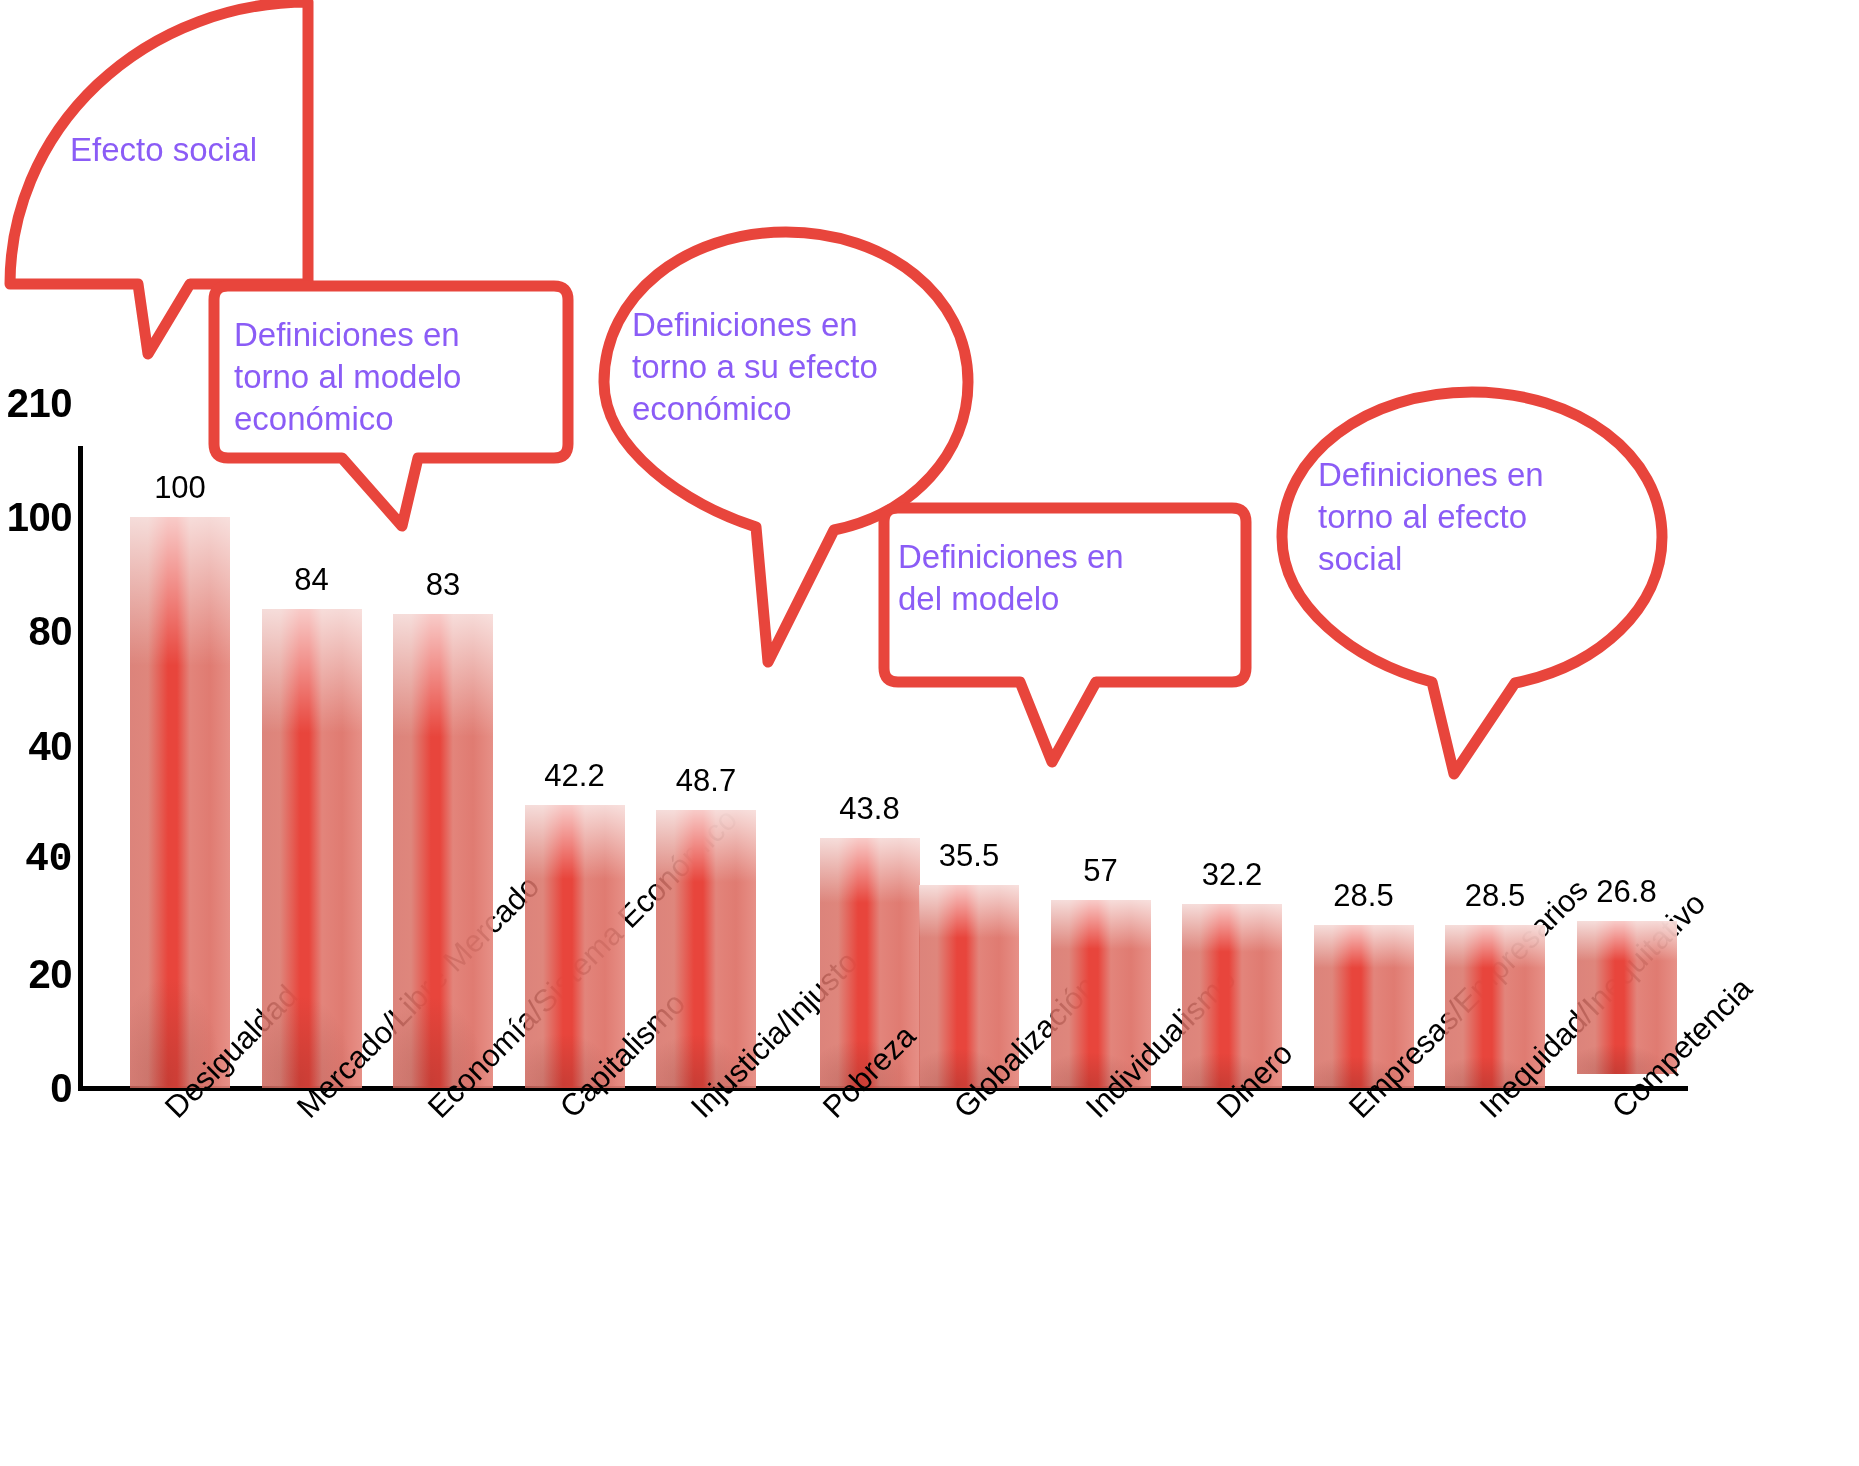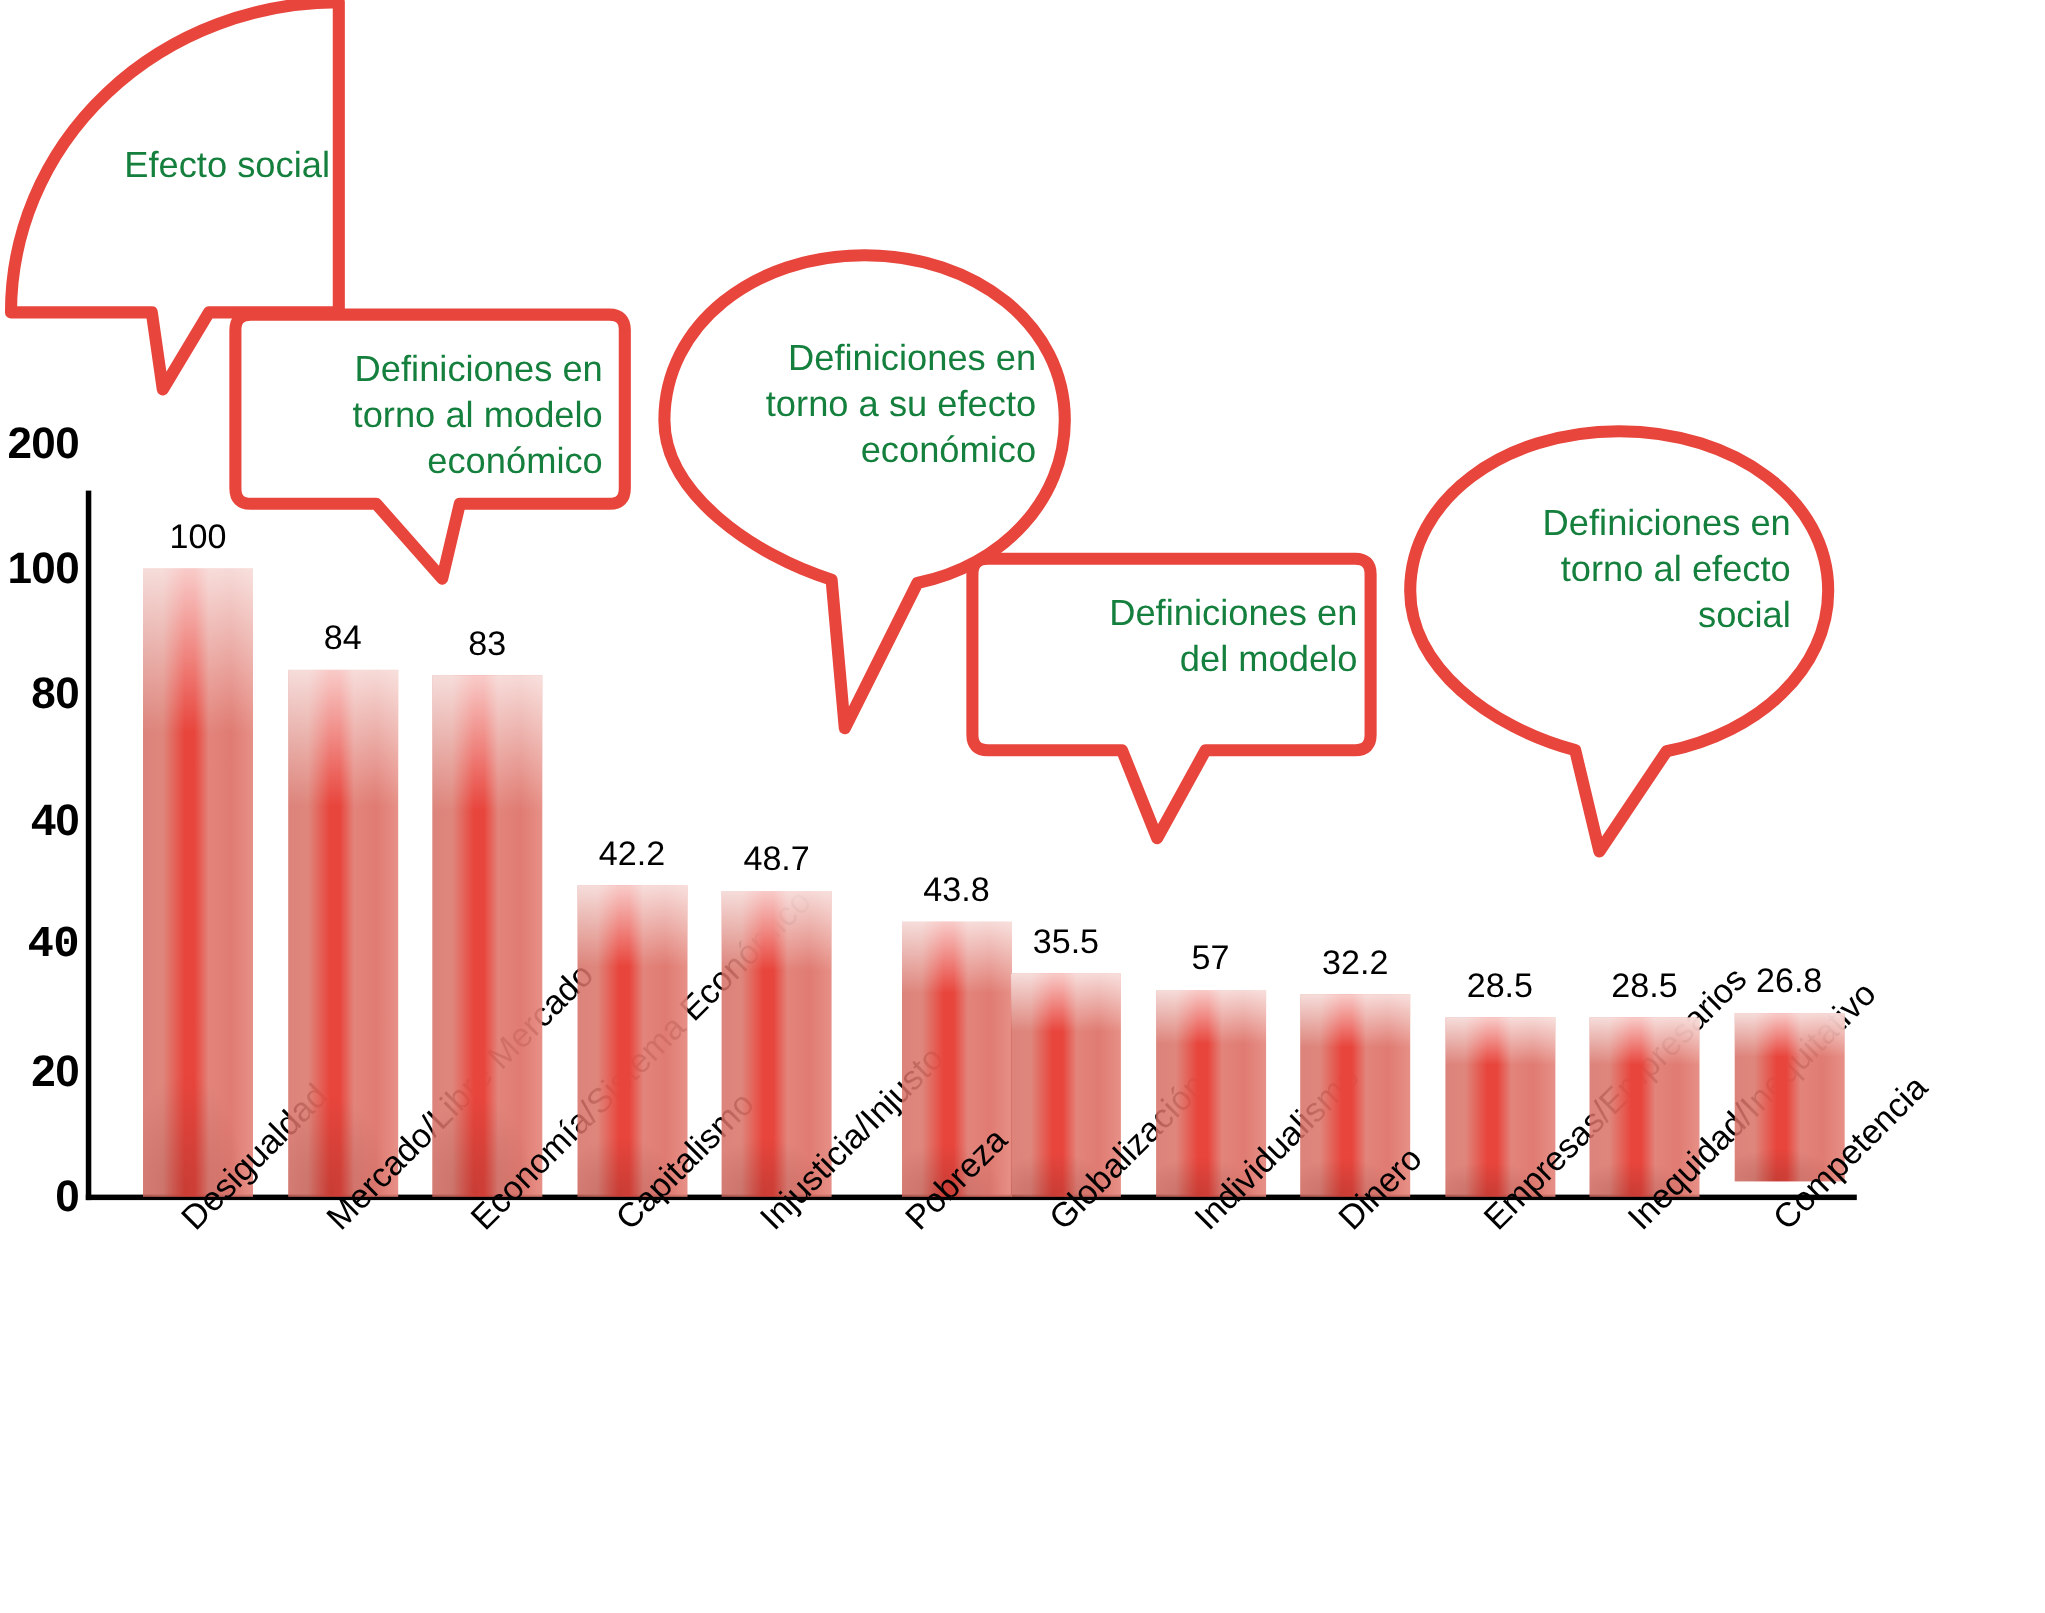--- a/index.html
+++ b/index.html
@@ -39,33 +39,33 @@
        background:radial-gradient(ellipse at 38% 95%, rgba(120,40,35,0.28) 0%, rgba(120,40,35,0) 62%);
        pointer-events:none;}
   .bar-value{position:absolute;left:-30px;width:160px;text-align:center;
        font-size:31px;line-height:1;}
   .bar-cat{position:absolute;top:1100px;left:0;
        font-size:31px;white-space:nowrap;
        transform-origin:left top;transform:rotate(-45deg);}
 
   
   .callout{position:absolute;}
-  .callout .txt{position:absolute;text-align:right;font-size:33px;
-                line-height:1.28;color:#15803d;}
+  .callout .txt{position:absolute;text-align:left;font-size:33px;
+                line-height:1.28;color:#8b5cf6;}
 
   svg{overflow:visible;}
   .cshape{fill:#ffffff;stroke:#e8453c;stroke-width:11;stroke-linejoin:round;stroke-linecap:round;}
 </style>
 </head>
 <body>
 
 <div id="stage">
 
   <div id="y-ticks">
-      <div class="ytick" style="top: 403px;">200</div>
+      <div class="ytick" style="top: 403px;">210</div>
       <div class="ytick" style="top: 517.167px;">100</div>
       <div class="ytick" style="top: 631.333px;">80</div>
       <div class="ytick" style="top: 745.5px;">40</div>
       <div class="ytick" style="top: 859.667px; font-family: Liberation Mono, monospace;">40</div>
       <div class="ytick" style="top: 973.833px;">20</div>
       <div class="ytick" style="top: 1088px;">0</div>
     </div>
   <div class="axis-line" id="y-axis-line"></div>
   <div class="axis-line" id="x-axis-line"></div>
 

